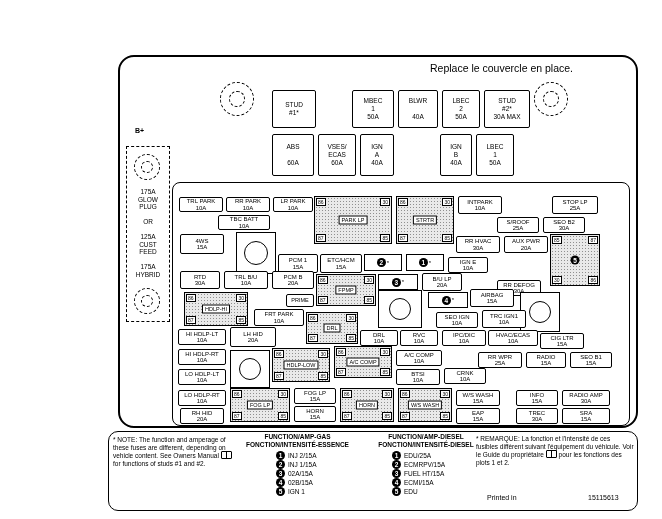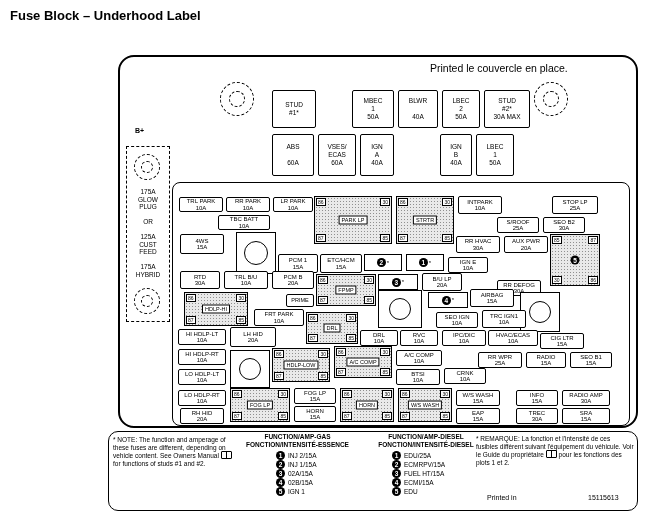--- a/index.html
+++ b/index.html
@@ -37,24 +37,23 @@
   .book:after{content:"";position:absolute;left:50%;top:0;bottom:0;width:1px;background:#000}
   .striptext{font-size:6.5px;line-height:7.5px;text-align:center;white-space:pre-line}
   .bplus{font-size:7px;font-weight:bold}
   .footer{font-size:7px}
 </style>
 </head>
 <body>
 
 <div class="stage">
 
-  <div class="abs title" style="left:10px;top:8px">Fuse Block – Underhood Label</div>
 
   <div class="abs outer-box" style="left:118px;top:55px;width:520px;height:373px"></div>
-  <div class="abs hdr" style="left:430px;top:62px">Printed le couvercle en place.</div>
+  <div class="abs hdr" style="left:430px;top:62px">Replace le couvercle en place.</div>
 
   <div class="abs bolt" style="left:220px;top:82px;width:34px;height:34px">
       <span class="bolt-inner" style="width:14px;height:14px"></span>
     </div>
   <div class="abs bolt" style="left:534px;top:82px;width:34px;height:34px">
       <span class="bolt-inner" style="width:14px;height:14px"></span>
     </div>
 
   <div class="abs bplus" style="left:135px;top:127px">B+</div>
   <div class="abs dashedbox" style="left:126px;top:146px;width:44px;height:176px"></div>

